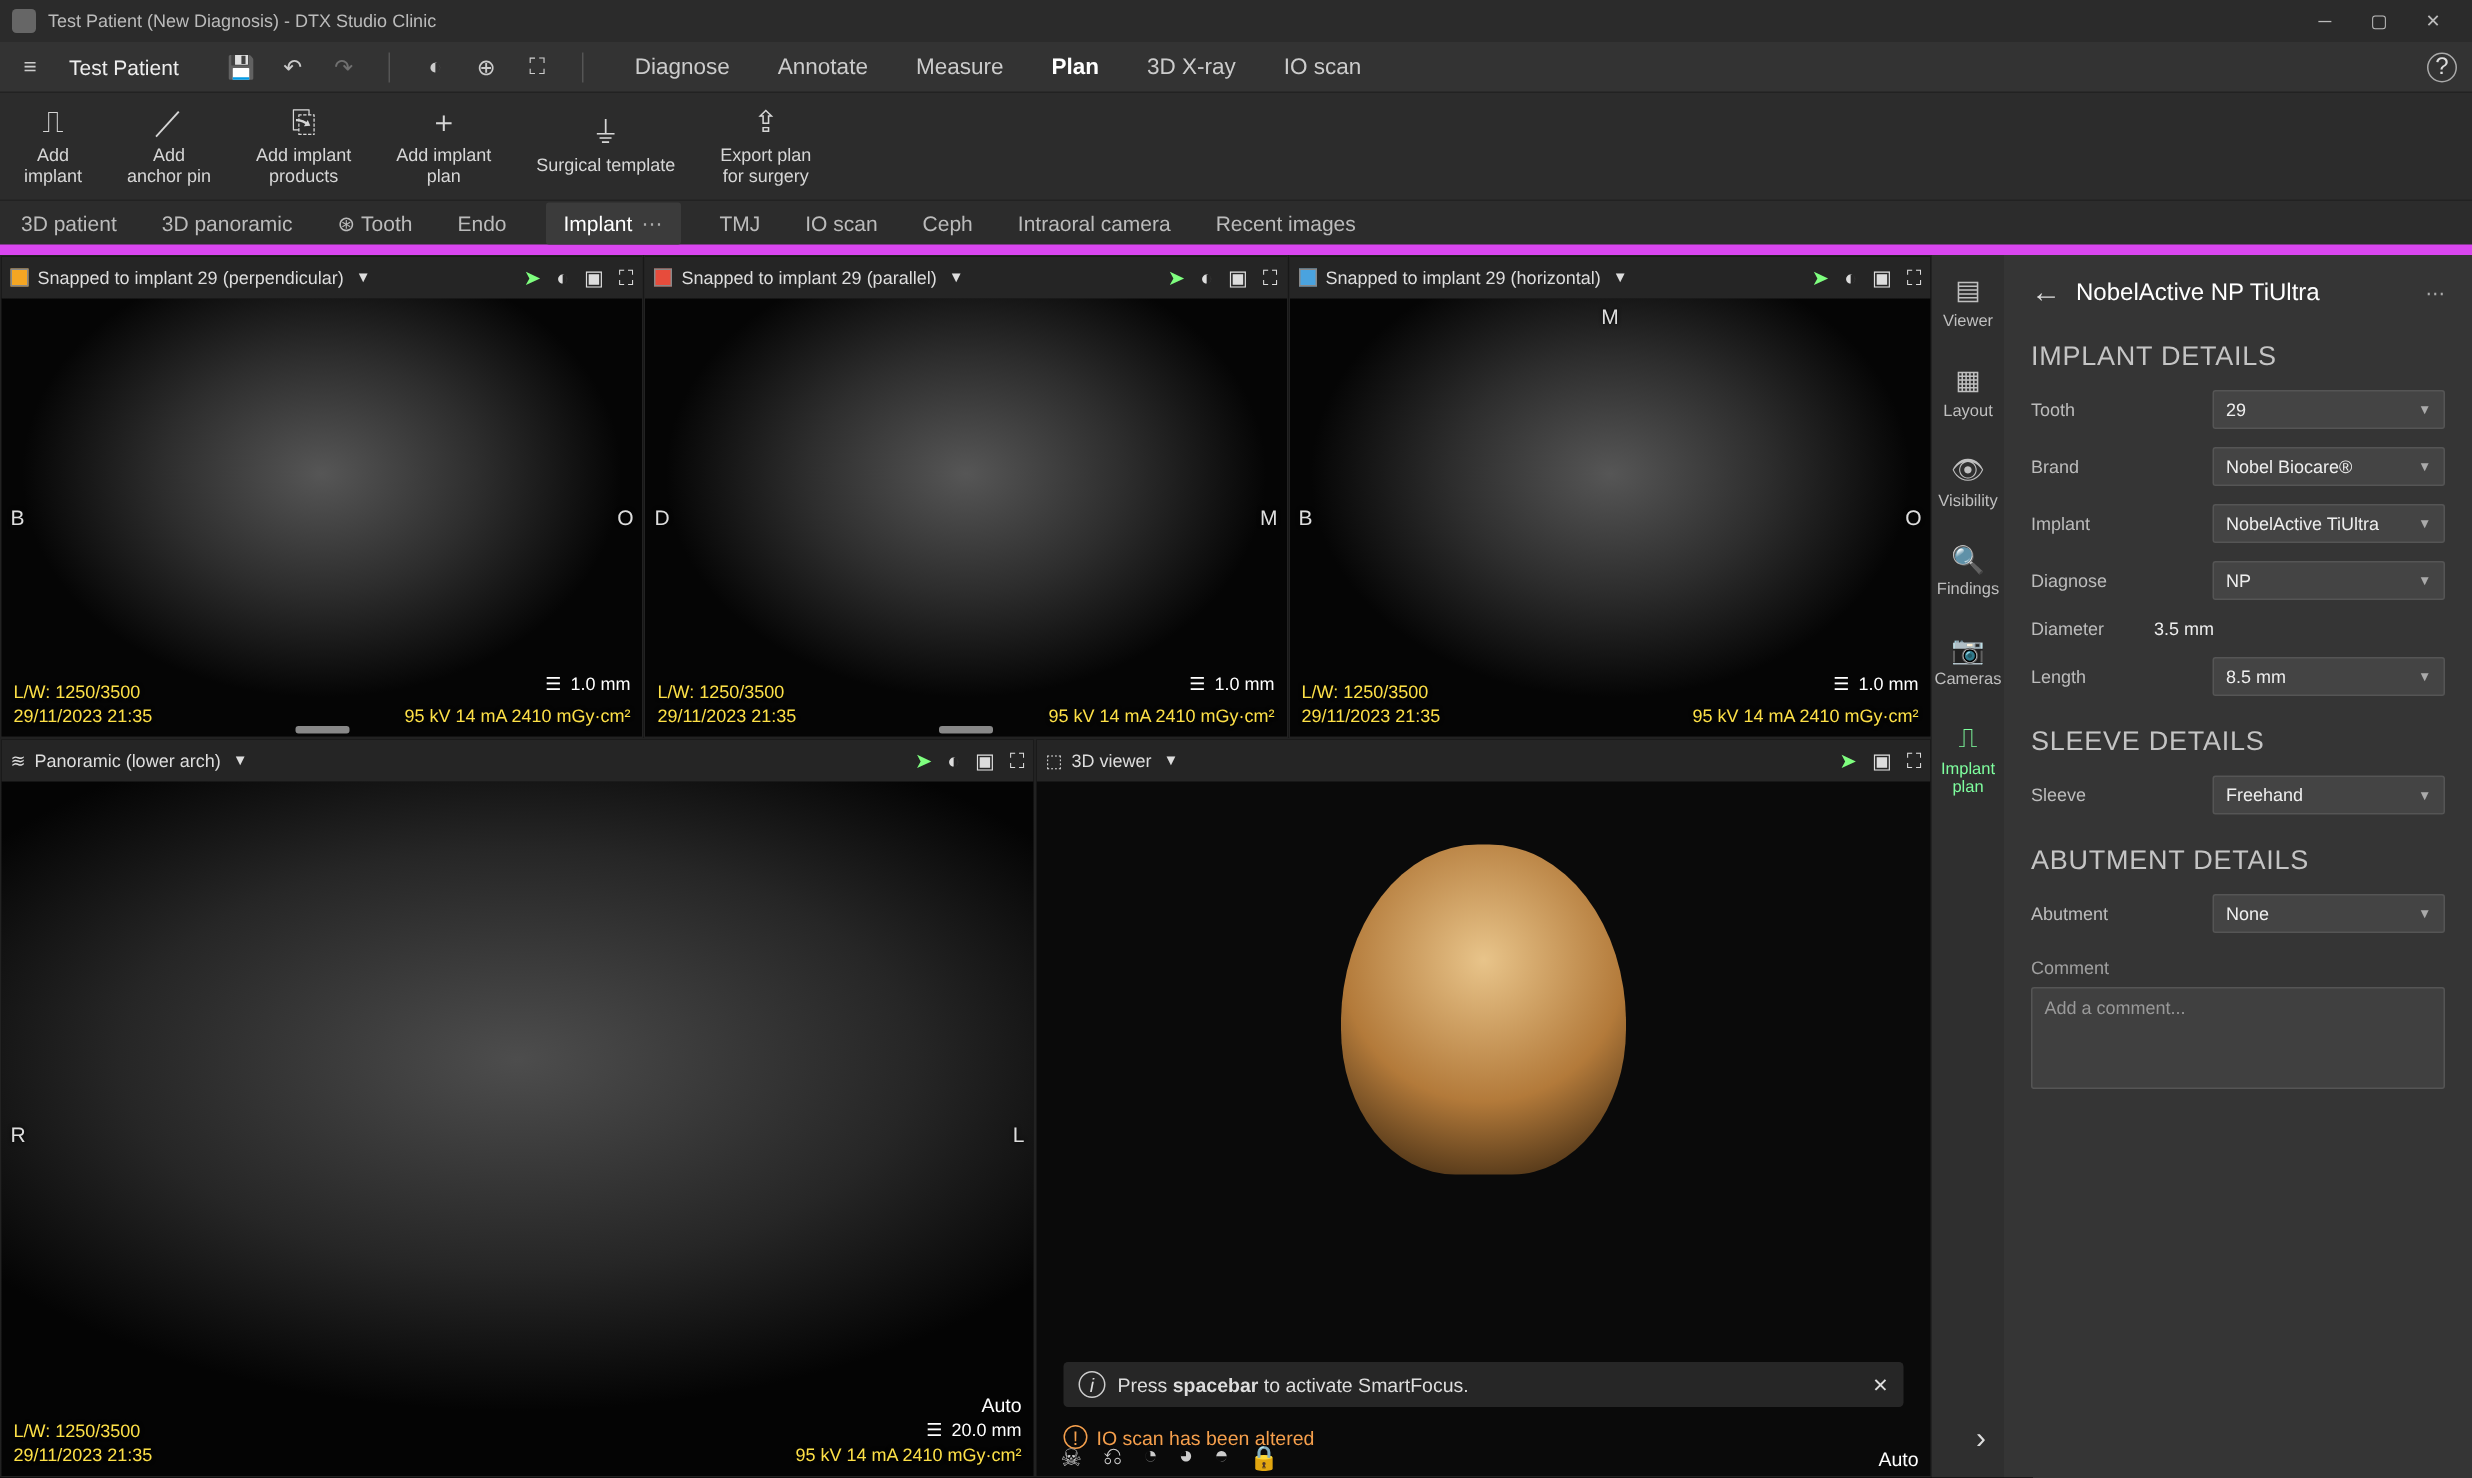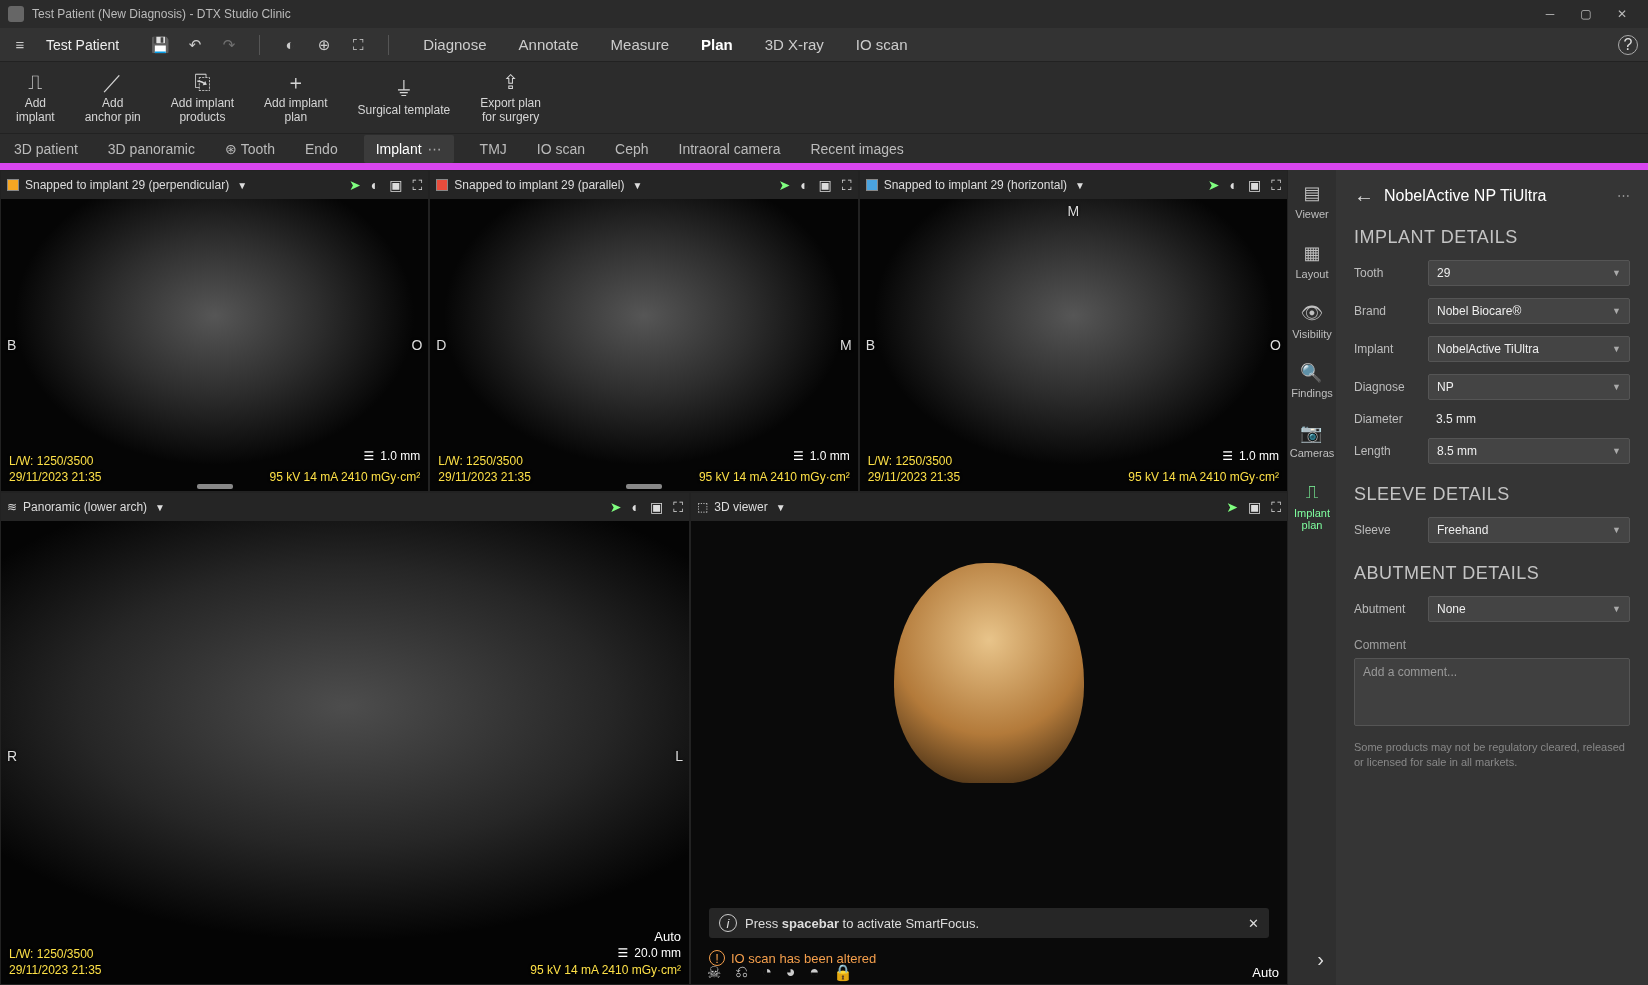--- a/index.html
+++ b/index.html
@@ -77,21 +77,21 @@
   
   .props { width:312px; background:#353535; padding:14px 18px 12px 18px; overflow:auto; font-size:13px; }
   .props-head { display:flex; align-items:center; gap:10px; }
   .props-head .back { font-size:20px; cursor:pointer; }
   .props-head .ptitle { font-size:16px; color:#fff; flex:1; }
   .props-head .dots { color:#aaa; cursor:pointer; }
   .props-sub { margin-left:30px; margin-top:4px; color:#c8c8c8; font-size:12px; line-height:1.4; }
   .section-h { margin-top:20px; font-size:18px; letter-spacing:0.5px; color:#c4c4c4; }
   .field { display:flex; align-items:center; margin-top:12px; }
   .field label { width:74px; color:#bcbcbc; font-size:12px; }
-  .field .sel { flex:1; background:#444; border:1px solid #555; color:#eee; height:26px; display:flex; align-items:center; padding:0 8px; justify-content:space-between; border-radius:2px; font-size:12px; cursor:pointer; }
+  .field .sel { flex:1; background:#444; border:1px solid #555; color:#eee; height:26px; display:flex; align-items:center; padding:0 8px; justify-content:space-between; border-radius:2px; font-size:12px; cursor:pointer;margin-left:47px; }
   .field .val { flex:1; color:#eee; font-size:12px; padding-left:8px; }
   .sel .drop { font-size:9px; color:#aaa; }
   .comment-lbl { margin-top:16px; color:#a0a0a0; font-size:12px; }
   .comment { margin-top:6px; background:#404040; border:1px solid #555; height:68px; padding:6px 8px; color:#888; font-size:12px; border-radius:2px; }
   .disclaimer { margin-top:14px; font-size:11px; color:#888; line-height:1.35; }
   .next-arr { position:absolute; right:324px; bottom:14px; color:#ddd; font-size:20px; }
 
   
   .hint { position:absolute; bottom:46px; left:18px; right:18px; background:rgba(40,40,40,0.95); padding:6px 10px; display:flex; align-items:center; gap:8px; font-size:13px; color:#ddd; border-radius:3px; }
   .hint .close { margin-left:auto; cursor:pointer; }
@@ -426,17 +426,16 @@
         <label>Abutment</label>
         <div class="sel">
           <span>None</span>
           <span class="drop">▼</span>
         </div>
       </div>
 
     <div class="comment-lbl">Comment</div>
     <div class="comment"><span style="color:#999">Add a comment...</span></div>
 
-    <div class="disclaimer">Some products may not be regulatory cleared, released or licensed for sale in all markets.</div>
   </div>
 </div>
 
 <div class="next-arr">›</div>
 
 </body></html>

